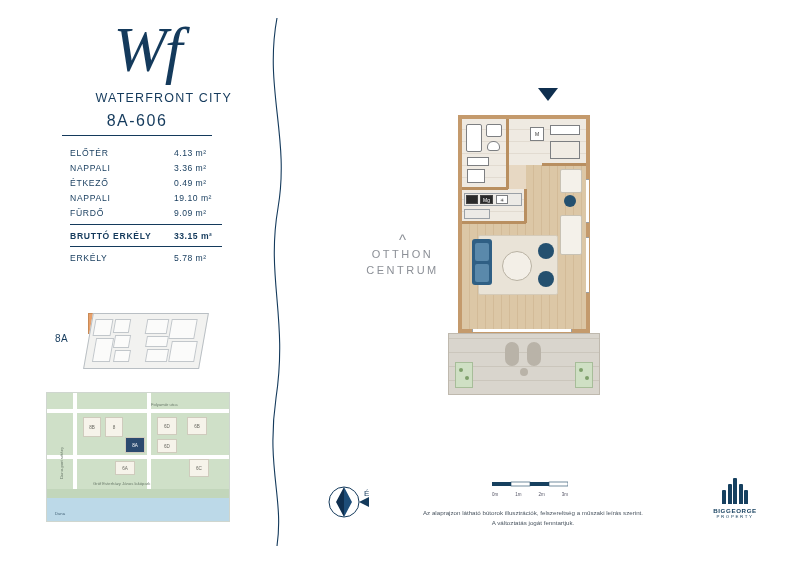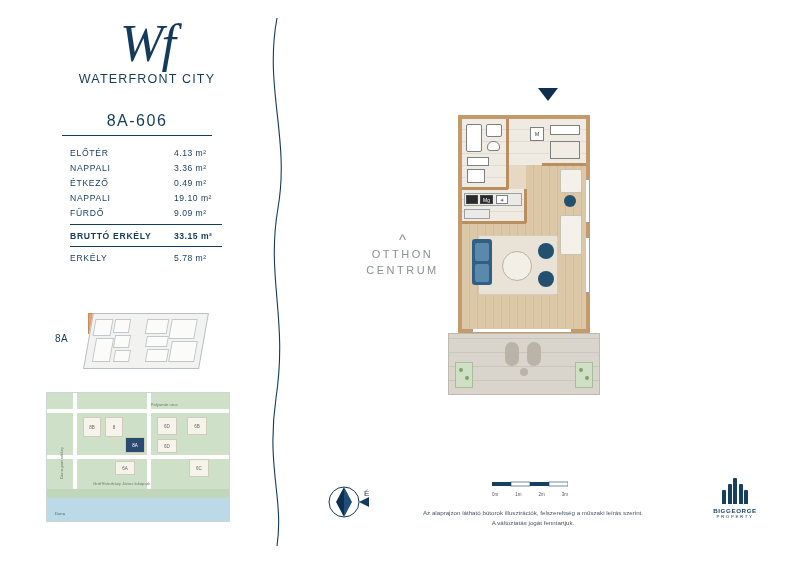--- a/index.html
+++ b/index.html
@@ -14,27 +14,28 @@
   }
 
   
   #left-panel {
     position: absolute; left: 0; top: 0; width: 260px; height: 565px;
   }
 
   #logo-block { position: absolute; left: 62px; top: 18px; width: 170px; text-align: center; }
   #logo-mark {
     font-family: "Liberation Serif", serif;
-    font-size: 52px; font-style: italic; color: #143a5c;
+    font-size: 64px; font-style: italic; color: #143a5c;
     line-height: 1; letter-spacing: -2px;
   }
   #logo-name {
-    margin-top: 2px;
+    margin-top: 9px;
     font-size: 12.5px; letter-spacing: 1.2px; color: #143a5c;
     font-family: "Liberation Sans", sans-serif;
+    text-align: right;
   }
 
   #unit-code {
     position: absolute; left: 62px; top: 112px; width: 150px;
     text-align: center;
     font-size: 16px; letter-spacing: 1.5px; color: #143a5c;
     padding-bottom: 4px;
   }
   #unit-code-rule {
     position: absolute; left: 62px; top: 135px; width: 150px; height: 1px; background: #143a5c;

